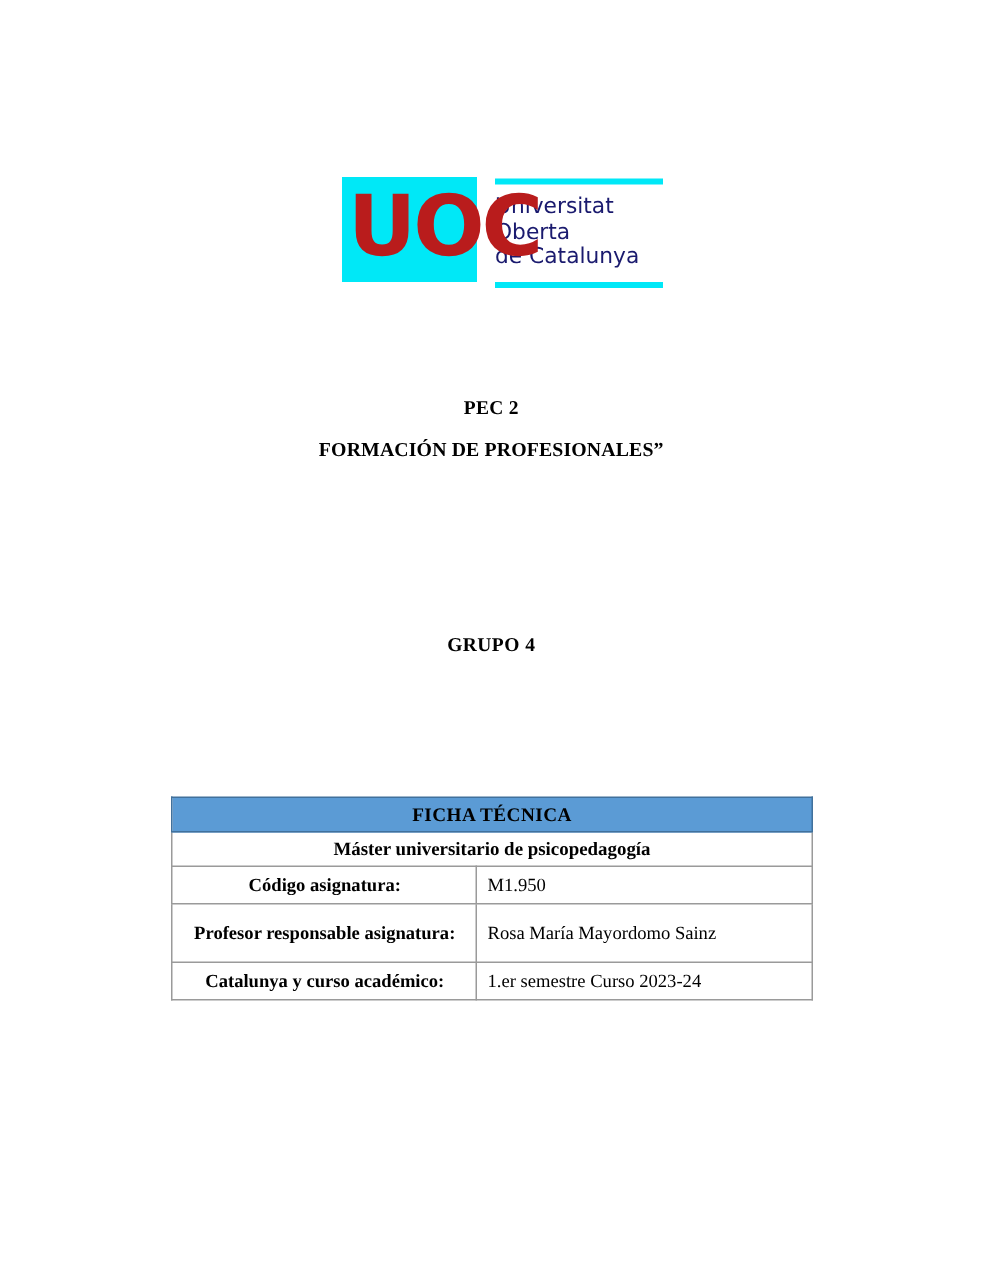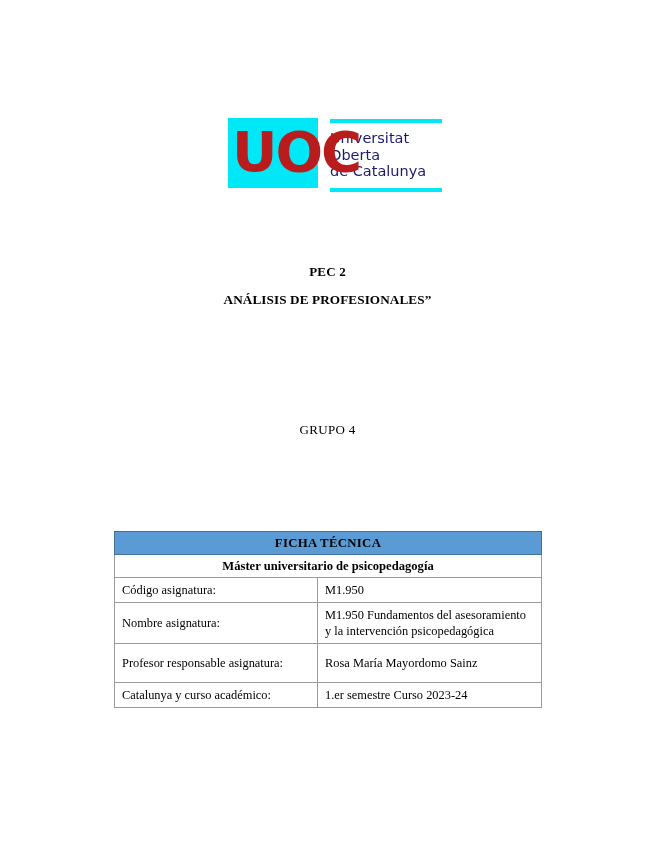--- a/index.html
+++ b/index.html
@@ -92,21 +92,21 @@
     margin-top: 4px;
   }
 
   
   .group-line {
     position: absolute;
     left: 0;
     right: 0;
     top: 422px;
     text-align: center;
-    font-weight: normal;
+    font-weight: bold;
     font-size: 13px;
     letter-spacing: 0.3px;
   }
 
   
   .ficha-table {
     position: absolute;
     left: 114px;
     top: 531px;
     width: 428px;
@@ -128,22 +128,23 @@
     padding: 3px 2px;
     border-color: #41719c;
   }
   .ficha-table tr.subtitle-row td {
     text-align: center;
     font-weight: bold;
     font-size: 12.6px;
     padding: 3px 22px;
   }
   .ficha-table td.label-cell {
-    font-weight: normal;
+    font-weight: bold;
     width: 189px;
+    text-align: center;
   }
   .ficha-table td.value-cell {
     font-weight: normal;
     margin-top: 13px;
   }
   .ficha-table tr.tall td { height: 30px; }
 </style>
 </head>
 <body>
 
@@ -160,43 +161,39 @@
         <div>Oberta</div>
         <div>de Catalunya</div>
       </div>
       <div class="logo-bar bottom"></div>
     </div>
   </div>
 
   <div class="title-block">
     <div class="pec">PEC 2</div>
     <div class="main-title">
-      <div>ANÁLISIS DE PROFESIONALES”</div>
+      <div>FORMACIÓN DE PROFESIONALES”</div>
     </div>
   </div>
 
   <div class="group-line">GRUPO 4</div>
 
   <table class="ficha-table">
     <tbody>
       <tr class="header-row">
         <td colspan="2">FICHA TÉCNICA</td>
       </tr>
       <tr class="subtitle-row">
         <td colspan="2">Máster universitario de psicopedagogía</td>
       </tr>
       <tr>
         <td class="label-cell">Código asignatura:</td>
         <td class="value-cell">M1.950</td>
       </tr>
       <tr class="tall">
-        <td class="label-cell">Nombre asignatura:</td>
-        <td class="value-cell">M1.950 Fundamentos del asesoramiento y la intervención psicopedagógica</td>
-      </tr>
-      <tr class="tall">
         <td class="label-cell">Profesor responsable asignatura:</td>
         <td class="value-cell">Rosa María Mayordomo Sainz</td>
       </tr>
       <tr>
         <td class="label-cell">Catalunya y curso académico:</td>
         <td class="value-cell">1.er semestre Curso 2023-24</td>
       </tr>
     </tbody>
   </table>
 

